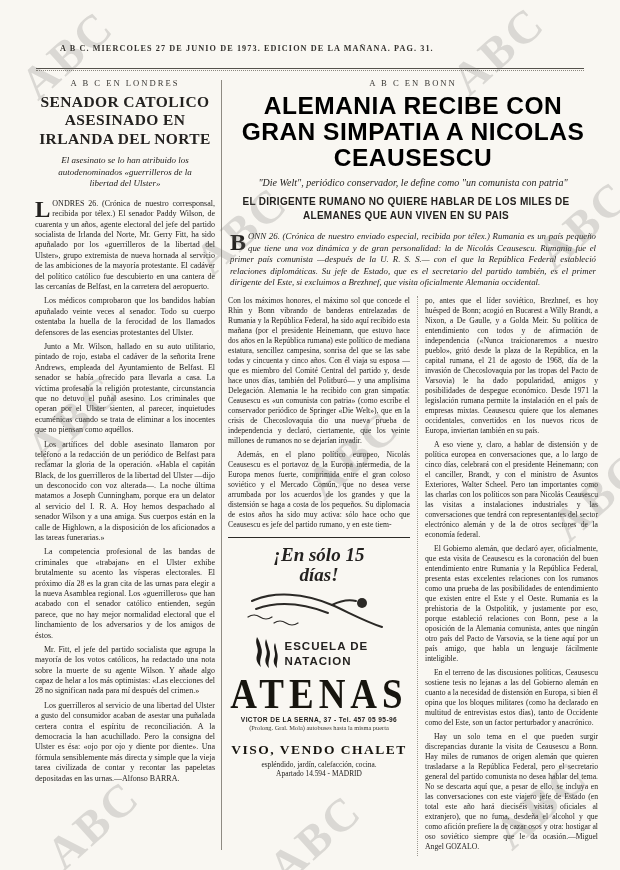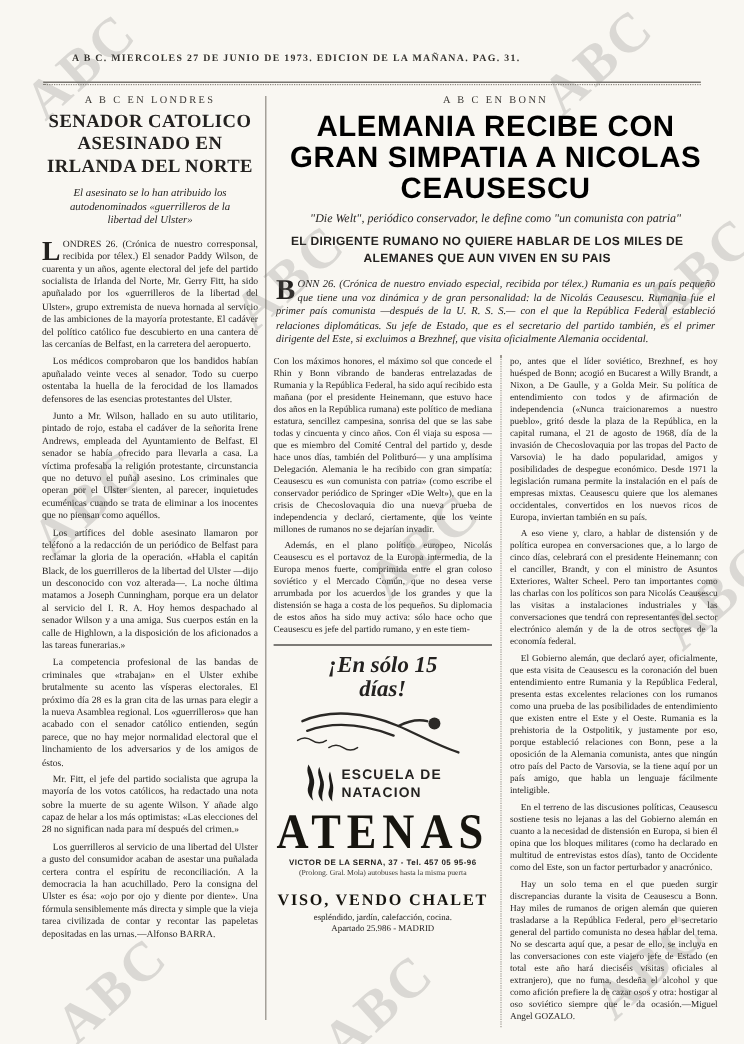--- a/index.html
+++ b/index.html
@@ -135,21 +135,21 @@
               <div class="school-label">ESCUELA DE NATACION</div>
             </div>
             <div class="school-name">ATENAS</div>
             <div class="addr1">VICTOR DE LA SERNA, 37 - Tel. 457 05 95-96</div>
             <div class="addr2">(Prolong. Gral. Mola) autobuses hasta la misma puerta</div>
           </div>
 
           <div class="ad-chalet">
             <div class="chalet-title">VISO, VENDO CHALET</div>
             <div class="chalet-l1">espléndido, jardín, calefacción, cocina.</div>
-            <div class="chalet-l2">Apartado 25.986 - MADRID</div>
+            <div class="chalet-l2">Apartado 14.594 - MADRID</div>
           </div>
         </div>
 
         <div class="bcol2">
           <p class="first">po, antes que el líder soviético, Brezhnef, es hoy huésped de Bonn; acogió en Bucarest a Willy Brandt, a Nixon, a De Gaulle, y a Golda Meir. Su política de entendimiento con todos y de afirmación de independencia («Nunca traicionaremos a nuestro pueblo», gritó desde la plaza de la República, en la capital rumana, el 21 de agosto de 1968, día de la invasión de Checoslovaquia por las tropas del Pacto de Varsovia) le ha dado popularidad, amigos y posibilidades de despegue económico. Desde 1971 la legislación rumana permite la instalación en el país de empresas mixtas. Ceausescu quiere que los alemanes occidentales, convertidos en los nuevos ricos de Europa, inviertan también en su país.</p>
           <p>A eso viene y, claro, a hablar de distensión y de política europea en conversaciones que, a lo largo de cinco días, celebrará con el presidente Heinemann; con el canciller, Brandt, y con el ministro de Asuntos Exteriores, Walter Scheel. Pero tan importantes como las charlas con los políticos son para Nicolás Ceausescu las visitas a instalaciones industriales y las conversaciones que tendrá con representantes del sector electrónico alemán y de la de otros sectores de la economía federal.</p>
           <p>El Gobierno alemán, que declaró ayer, oficialmente, que esta visita de Ceausescu es la coronación del buen entendimiento entre Rumania y la República Federal, presenta estas excelentes relaciones con los rumanos como una prueba de las posibilidades de entendimiento que existen entre el Este y el Oeste. Rumania es la prehistoria de la Ostpolitik, y justamente por eso, porque estableció relaciones con Bonn, pese a la oposición de la Alemania comunista, antes que ningún otro país del Pacto de Varsovia, se la tiene aquí por un país amigo, que habla un lenguaje fácilmente inteligible.</p>
           <p>En el terreno de las discusiones políticas, Ceausescu sostiene tesis no lejanas a las del Gobierno alemán en cuanto a la necesidad de distensión en Europa, si bien él opina que los bloques militares (como ha declarado en multitud de entrevistas estos días), tanto de Occidente como del Este, son un factor perturbador y anacrónico.</p>
           <p>Hay un solo tema en el que pueden surgir discrepancias durante la visita de Ceausescu a Bonn. Hay miles de rumanos de origen alemán que quieren trasladarse a la República Federal, pero el secretario general del partido comunista no desea hablar del tema. No se descarta aquí que, a pesar de ello, se incluya en las conversaciones con este viajero jefe de Estado (en total este año hará dieciséis visitas oficiales al extranjero), que no fuma, desdeña el alcohol y que como afición prefiere la de cazar osos y otra: hostigar al oso soviético siempre que le da ocasión.—Miguel Angel GOZALO.</p>
         </div>

